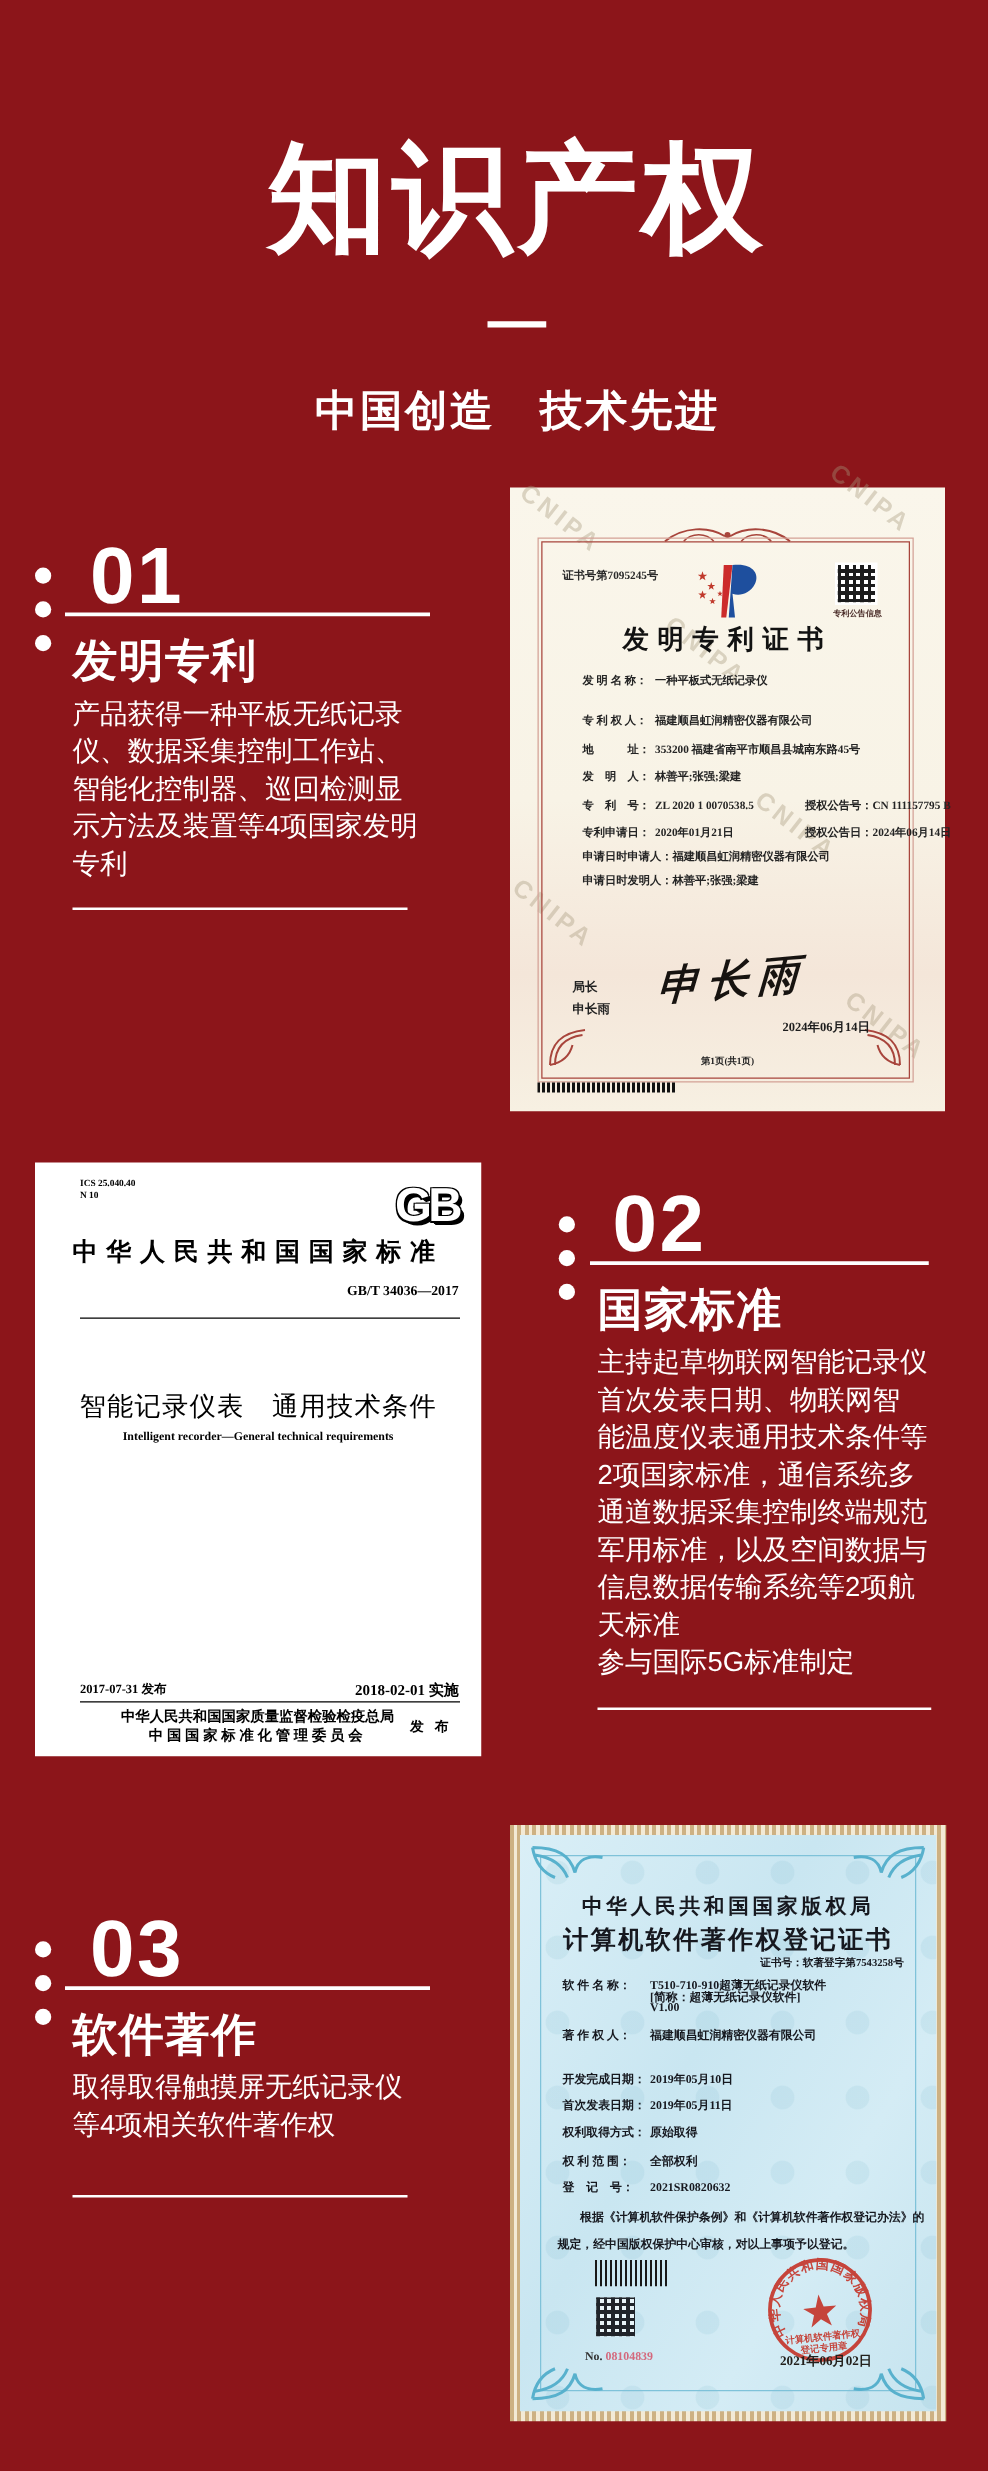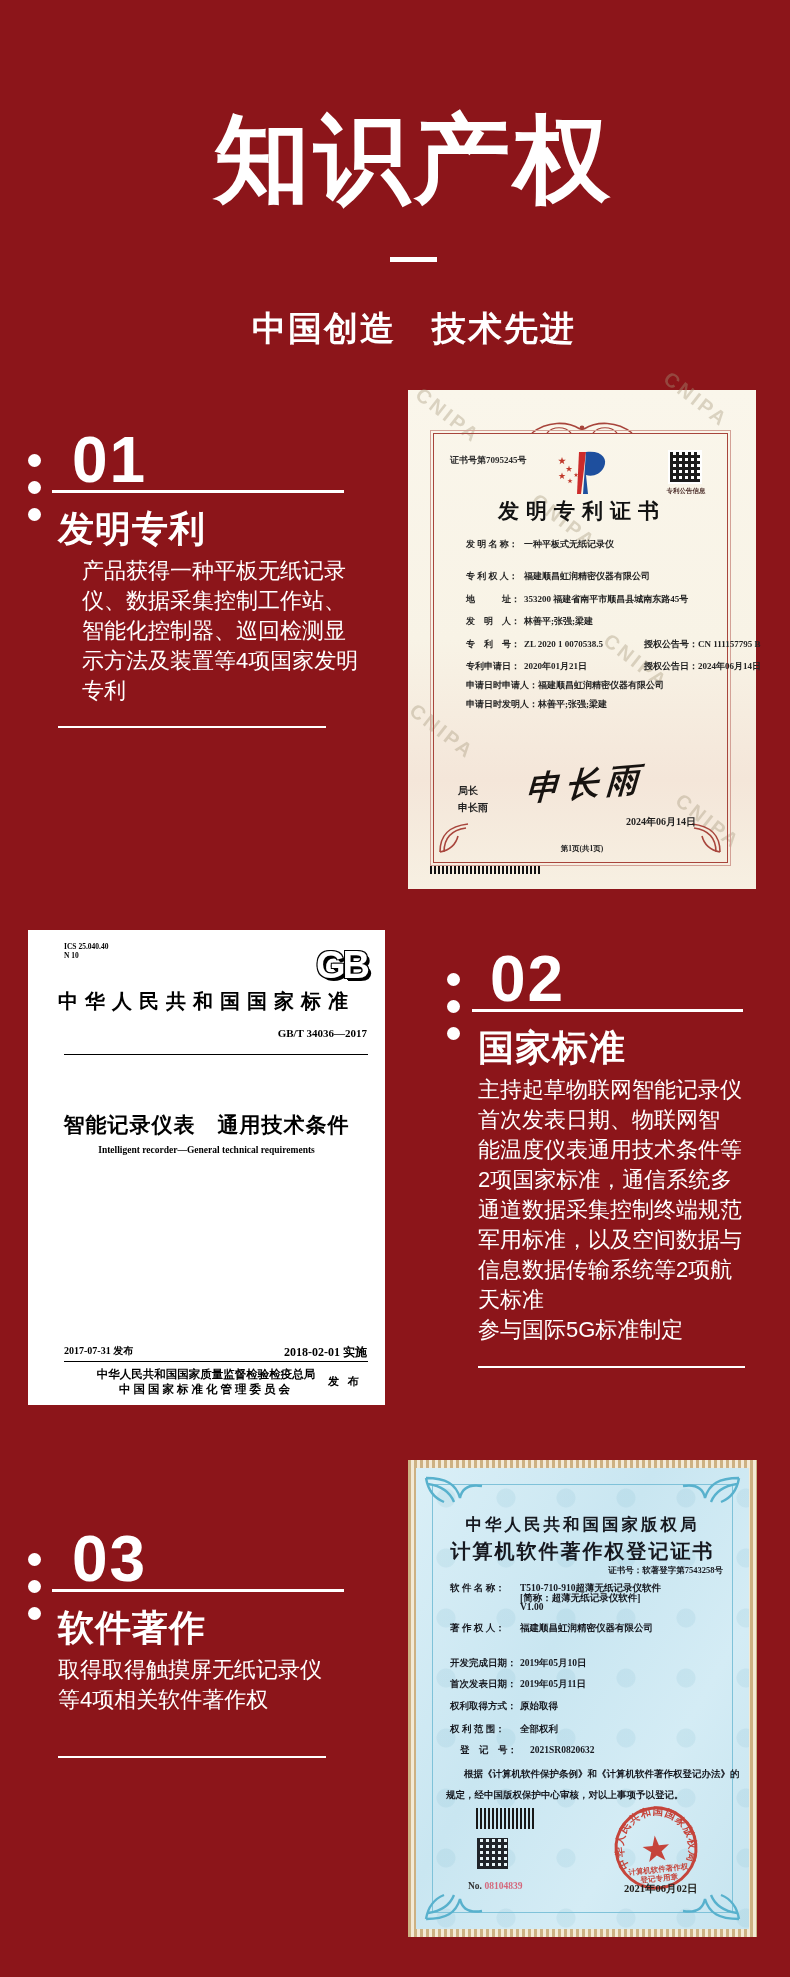--- a/index.html
+++ b/index.html
@@ -23,21 +23,21 @@
   .dots{position:absolute;}
   .dot{width:13px;height:13px;border-radius:50%;background:#fff;margin-bottom:14px;}
   .num{position:absolute;top:-6px;font-size:64px;line-height:56px;font-weight:800;letter-spacing:2px;}
   .num-line{position:absolute;top:52px;height:3px;background:#fff;}
   .heading{position:absolute;top:67px;font-size:36px;font-weight:800;letter-spacing:1px;}
   .body{position:absolute;top:118px;font-size:22px;line-height:30px;font-weight:500;}
   .bottom-rule{position:absolute;height:2px;background:#fff;}
 
   #sec1{top:438px;} #sec1 .dots{left:28px;top:16px;} #sec1 .num{left:72px;}
   #sec1 .num-line{left:52px;width:292px;} #sec1 .heading{left:58px;}
-  #sec1 .body{left:58px;margin-left:24px;} #sec1 .bottom-rule{left:58px;top:288px;width:268px;}
+  #sec1 .body{left:58px;} #sec1 .bottom-rule{left:58px;top:288px;width:268px;}
 
   #sec2{top:957px;} #sec2 .dots{left:447px;top:16px;} #sec2 .num{left:490px;}
   #sec2 .num-line{left:472px;width:271px;} #sec2 .heading{left:478px;}
   #sec2 .body{left:478px;} #sec2 .bottom-rule{left:478px;top:409px;width:267px;}
 
   #sec3{top:1537px;} #sec3 .dots{left:28px;top:16px;} #sec3 .num{left:72px;}
   #sec3 .num-line{left:52px;width:292px;} #sec3 .heading{left:58px;}
   #sec3 .body{left:58px;} #sec3 .bottom-rule{left:58px;top:219px;width:268px;}
 
   
@@ -78,21 +78,21 @@
     font-family:"Liberation Serif",serif;}
   .gb-ics{position:absolute;left:36px;top:12px;font-size:7.5px;line-height:9px;font-weight:700;}
   .gb-logo{position:absolute;right:18px;top:14px;font-size:38px;font-weight:900;letter-spacing:-3px;
     font-family:"Liberation Sans",sans-serif;color:#fff;
     text-shadow:2px 2px 0 #000,-1px -1px 0 #000,1px -1px 0 #000,-1px 1px 0 #000,1px 1px 0 #000,3px 3px 0 #000;}
   .gb-header{position:absolute;left:0;top:58px;width:100%;text-align:center;
     font-size:20px;font-weight:700;letter-spacing:7px;}
   .gb-no{position:absolute;right:18px;top:97px;font-size:11px;font-weight:700;padding-left:42px;}
   .gb-rule{position:absolute;left:36px;width:304px;height:1px;background:#000;}
   .gb-subject{position:absolute;left:0;top:181px;width:100%;text-align:center;
-    font-size:21px;font-weight:700;font-family:"Liberation Sans",sans-serif;letter-spacing:1px;}
+    font-size:21px;font-weight:400;font-family:"Liberation Sans",sans-serif;letter-spacing:1px;}
   .gb-subject-en{position:absolute;left:0;top:215px;width:100%;text-align:center;
     font-size:9.5px;font-weight:700;}
   .gb-date-l{position:absolute;left:36px;top:414px;font-size:10px;font-weight:700;}
   .gb-date-r{position:absolute;right:18px;top:414px;font-size:12px;font-weight:700;}
   .gb-issuer{position:absolute;left:58px;top:437px;width:240px;text-align:center;
     font-size:11.5px;line-height:15px;font-weight:700;}
   .gb-issuer .ls{letter-spacing:3px;}
   .gb-publish{position:absolute;left:300px;top:444px;font-size:11px;font-weight:700;letter-spacing:3px;}
 
   
@@ -333,21 +333,21 @@
     </div>
     <div class="sw-row" style="top:210px;">
       <span class="sw-lab">首次发表日期：</span><span>2019年05月11日</span>
     </div>
     <div class="sw-row" style="top:232px;">
       <span class="sw-lab">权利取得方式：</span><span>原始取得</span>
     </div>
     <div class="sw-row" style="top:255px;">
       <span class="sw-lab">权 利 范 围：</span><span>全部权利</span>
     </div>
-    <div class="sw-row" style="top:276px;margin-left:10px;">
+    <div class="sw-row" style="top:276px;">
       <span class="sw-lab">登　记　号：</span><span>2021SR0820632</span>
     </div>
 
     <div class="sw-statement" style="left:48px;top:300px;">根据《计算机软件保护条例》和《计算机软件著作权登记办法》的</div>
     <div class="sw-statement" style="left:30px;top:321px;">规定，经中国版权保护中心审核，对以上事项予以登记。</div>
 
     <div class="sw-barcode"></div>
     <div class="sw-qr"></div>
     <div class="sw-no">
       <span>No.</span>

